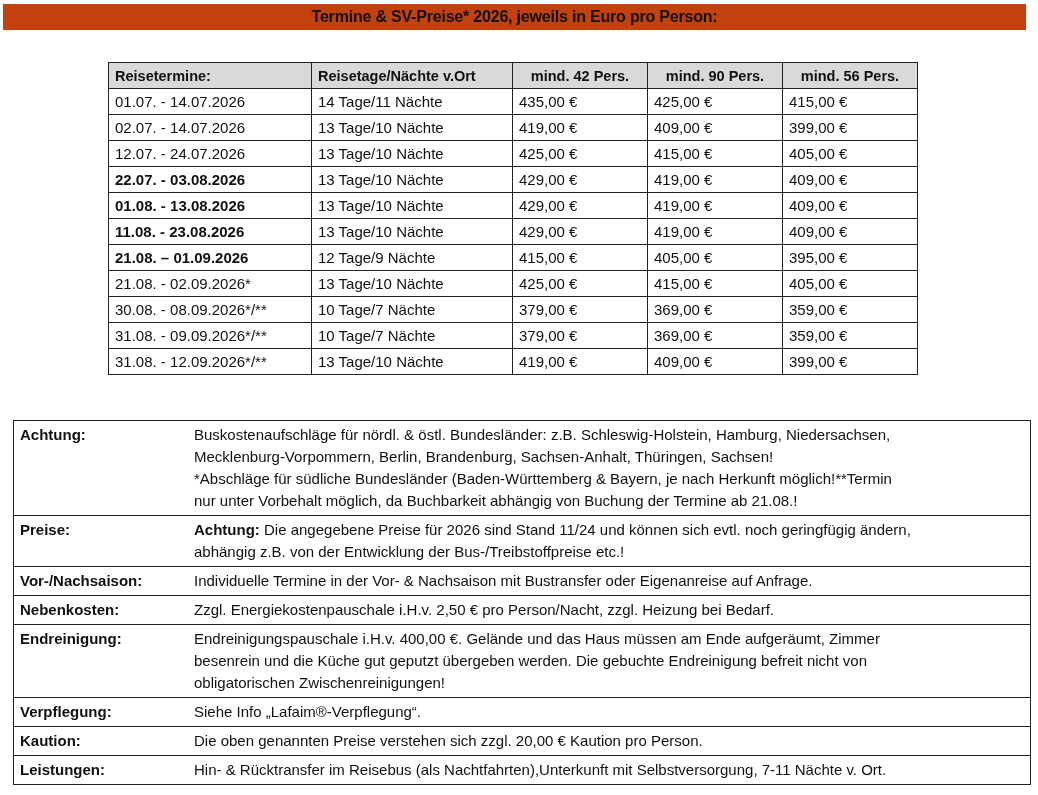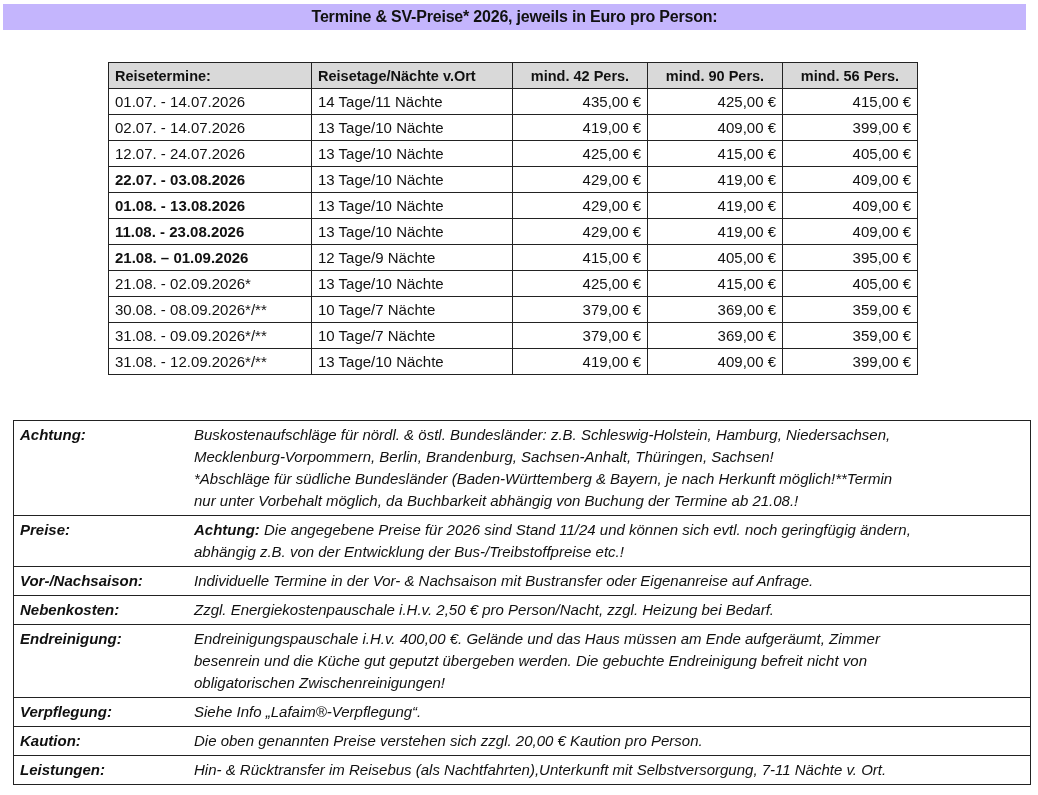--- a/index.html
+++ b/index.html
@@ -1,39 +1,39 @@
 <!DOCTYPE html>
 <html><head>
 <meta charset="utf-8">
 <style>
   html, body { margin:0; padding:0; background:#ffffff; }
   body { width:1038px; height:795px; position:relative; overflow:hidden;
          font-family:"Liberation Sans", "DejaVu Sans", sans-serif; color:#111; }
   .title-bar { position:absolute; left:3px; top:4px; width:1023px; height:26px;
-               background:#c4b5fd; display:flex; align-items:center; justify-content:center; }
+               background:#c2410c; display:flex; align-items:center; justify-content:center; }
   .title-bar span { font-weight:bold; font-size:16px; letter-spacing:-0.2px; }
 
   table.prices { position:absolute; left:108px; top:62px; border-collapse:collapse;
                  font-size:15px; }
   table.prices th, table.prices td { border:1.5px solid #222; padding:0 6px; height:25px;
                  white-space:nowrap; }
   table.prices th { background:#d9d9d9; font-weight:bold; font-size:14.5px; height:25px; }
   table.prices th.left { text-align:left; }
   table.prices td.date { width:190px; text-align:left; }
   table.prices td.nights { width:188px; text-align:left; }
-  table.prices td.price { width:122px; text-align:right; }
+  table.prices td.price { width:122px; text-align:left; }
   table.prices th.c0 { width:190px; }
   table.prices th.c1 { width:188px; text-align:left;margin-left:16px; }
   table.prices th.c2, table.prices th.c3, table.prices th.c4 { width:122px; text-align:center; }
   .bold { font-weight:bold; }
 
   table.notes { position:absolute; left:13px; top:420px; width:1018px; border-collapse:collapse;
                 font-size:15px; }
   table.notes td { border:1.5px solid #222; padding:3px 6px 3px 6px; vertical-align:top;
-                   line-height:22px;font-style:italic; }
+                   line-height:22px; }
   table.notes td.label { width:158px; font-weight:bold; border-right:none; }
   table.notes td.value { border-left:none; padding-left:10px; }
 </style>
 </head>
 <body>
 
 <div class="title-bar">
   <span>Termine &amp; SV-Preise* 2026, jeweils in Euro pro Person:</span>
 </div>
 

